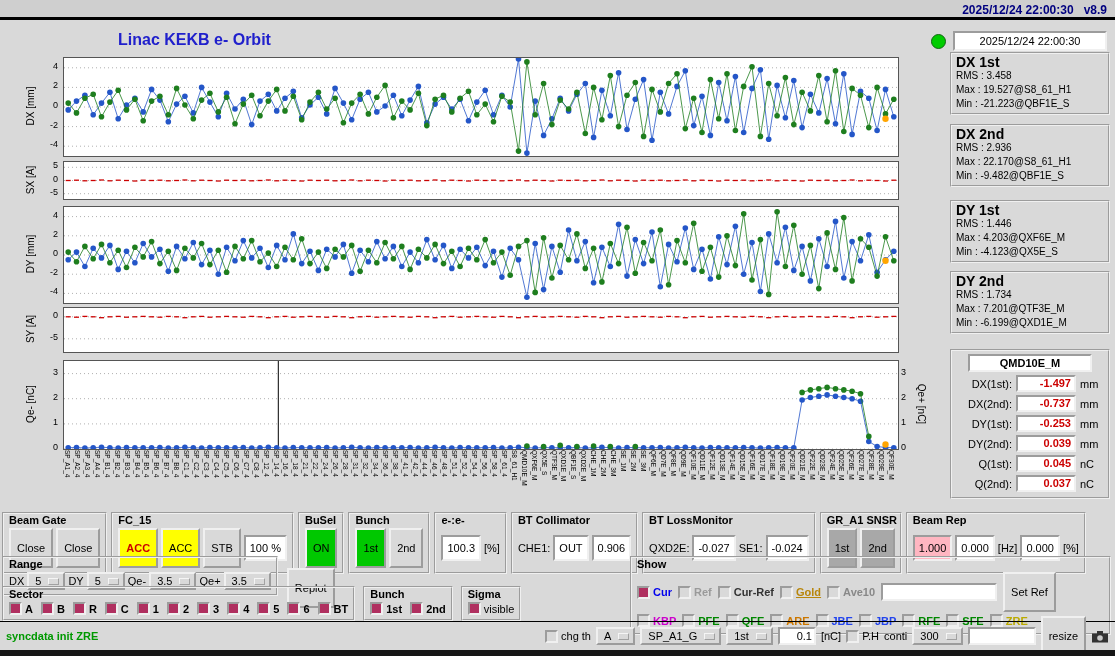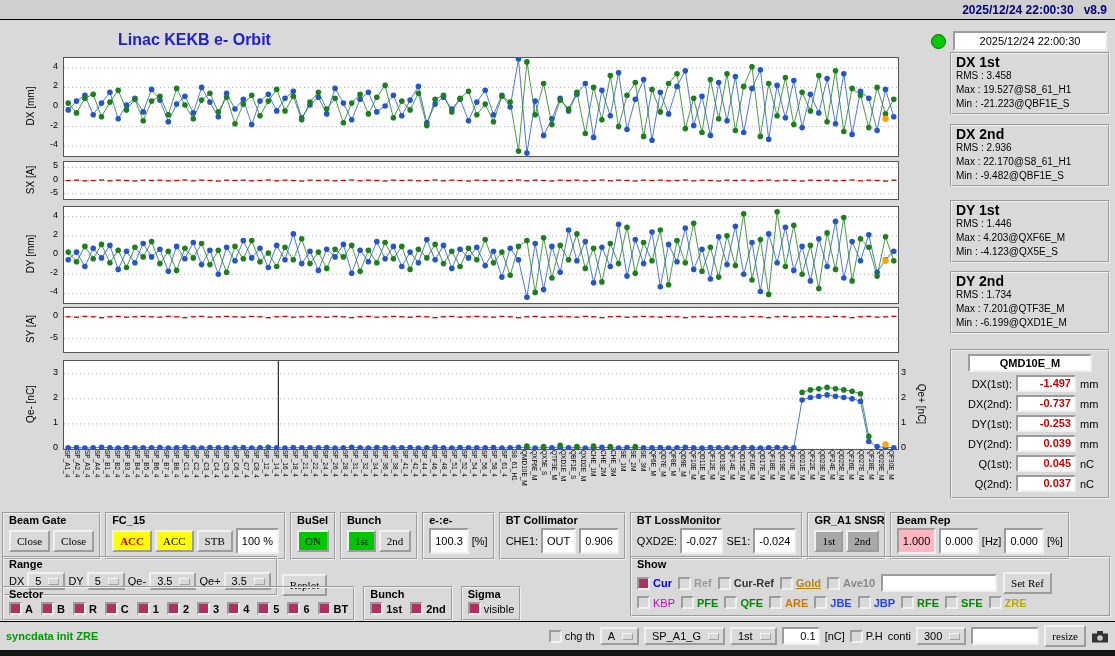--- a/index.html
+++ b/index.html
@@ -1,20 +1,20 @@
 <!DOCTYPE html>
 <html><head>
 <meta charset="utf-8">
 <style>
   html,body{margin:0;padding:0;}
   body{width:1115px;height:656px;position:relative;overflow:hidden;
        background:#d9d9d9;font-family:"Liberation Sans",sans-serif;color:#000;}
   
   .topbar{position:absolute;left:0;top:0;width:100%;height:20px;background:#cfcfcf;
-          border-bottom:1px solid #000000;box-sizing:border-box;}
+          border-bottom:3px solid #000000;box-sizing:border-box;}
   .topbar .t{position:absolute;right:8px;top:3px;font-size:12px;font-weight:bold;color:#000080;}
   
   .main-title{position:absolute;left:118px;top:31px;font-size:16px;font-weight:bold;color:#2020cc;}
   
   .chart-wrap{position:absolute;left:0;width:946px;}
   svg.plot{position:absolute;left:63px;top:0;background:#fff;border:1px solid #555;}
   .axis-title{position:absolute;left:30px;top:50%;transform:translate(-50%,-50%) rotate(-90deg);
               font-size:10px;white-space:nowrap;}
   .axis-title-r{position:absolute;left:921px;top:50%;transform:translate(-50%,-50%) rotate(90deg);
               font-size:10px;white-space:nowrap;}
@@ -36,39 +36,39 @@
   .mrow{display:flex;align-items:center;gap:4px;margin:3px 0;}
   .mlabel{width:56px;font-size:11px;text-align:right;}
   .mfield{width:50px;background:#fff;border:2px inset #f0f0f0;font-size:11px;font-weight:bold;
           color:#cc0000;text-align:right;padding:0 3px;line-height:13px;}
   .munit{font-size:11px;}
   
   .row1{position:absolute;left:2px;top:512px;right:2px;display:flex;gap:4px;align-items:stretch;}
   .group{position:relative;border:2px groove #f0f0f0;padding:14px 5px 4px 5px;display:flex;
          align-items:center;gap:3px;box-sizing:border-box;}
   .gtitle{position:absolute;top:1px;left:5px;font-size:11px;font-weight:bold;line-height:11px;white-space:nowrap;}
-  .btn{border:2px outset #f0f0f0;background:#d9d9d9;font-size:11px;padding:3px 6px;
-       font-family:Liberation Serif, serif;cursor:default;white-space:nowrap;}
+  .btn{border:2px outset #f0f0f0;background:#d9d9d9;font-size:11px;padding:12px 6px;
+       font-family:Liberation Sans, sans-serif;cursor:default;white-space:nowrap;}
   .btn.yellow{background:#ffff00;}
   .btn.redtext{color:#cc0000;font-weight:bold;}
   .btn.green{background:#00c800;}
   .btn.darkbtn{background:#a8a8a8;}
   .field{background:#fff;border:2px inset #f0f0f0;font-size:11px;padding:4px 4px;line-height:14px;
          white-space:nowrap;}
   .field.pink{background:#ffb6c1;}
   .lbl{font-size:11px;white-space:nowrap;}
   .opt{border:2px outset #f0f0f0;background:#d9d9d9;font-size:11px;padding:1px 4px 1px 6px;
        display:inline-flex;align-items:center;white-space:nowrap;}
   .ind{width:9px;height:5px;border:1px outset #f5f5f5;background:#d9d9d9;margin-left:7px;display:inline-block;}
   .cb{display:inline-flex;align-items:center;gap:3px;font-size:11px;white-space:nowrap;}
   .box{width:9px;height:9px;border:2px inset #f0f0f0;background:#d9d9d9;display:inline-block;}
   .box.checked{background:#b03060;}
   .entry{border:2px inset #f0f0f0;background:#fff;font-size:11px;height:14px;
          font-family:"Liberation Sans",sans-serif;padding:0 2px;}
-  .rangebar{position:absolute;left:2px;top:556px;display:flex;gap:4px;align-items:flex-end;}
+  .rangebar{position:absolute;left:2px;top:556px;display:flex;gap:9px;align-items:flex-start;}
   #show-group{position:absolute;left:630px;top:556px;width:481px;box-sizing:border-box;
               border:2px groove #f0f0f0;padding:12px 5px 4px 5px;}
   #show-row1,#show-row2{display:flex;gap:6px;align-items:center;margin:2px 0;}
   .row3{position:absolute;left:2px;top:586px;display:flex;gap:8px;}
   .statusbar{position:absolute;left:0;right:0;top:621px;height:29px;border-top:1px solid #000;
              display:flex;align-items:center;padding:0 6px;gap:5px;box-sizing:border-box;}
   .sync{font-size:11px;font-weight:bold;color:#009900;}
   .bottom-strip{position:absolute;left:0;right:0;bottom:0;height:6px;background:#161616;}
 </style>
 </head>
@@ -1128,21 +1128,21 @@
       <span class="cb">
         <span class="box"></span>
         <span style="color: rgb(136, 136, 136); font-weight: bold;">Ave10</span>
       </span>
       <input class="entry" style="width: 108px;">
       <button class="btn">Set Ref</button>
     </div>
   <div id="show-row2">
       <span class="cb">
         <span class="box"></span>
-        <span style="color: rgb(204, 0, 204); font-weight: normal;">KBP</span>
+        <span style="color: rgb(204, 0, 204); font-weight: bold;">KBP</span>
       </span>
       <span class="cb">
         <span class="box"></span>
         <span style="color: rgb(0, 136, 0); font-weight: bold;">PFE</span>
       </span>
       <span class="cb">
         <span class="box"></span>
         <span style="color: rgb(0, 136, 0); font-weight: bold;">QFE</span>
       </span>
       <span class="cb">

